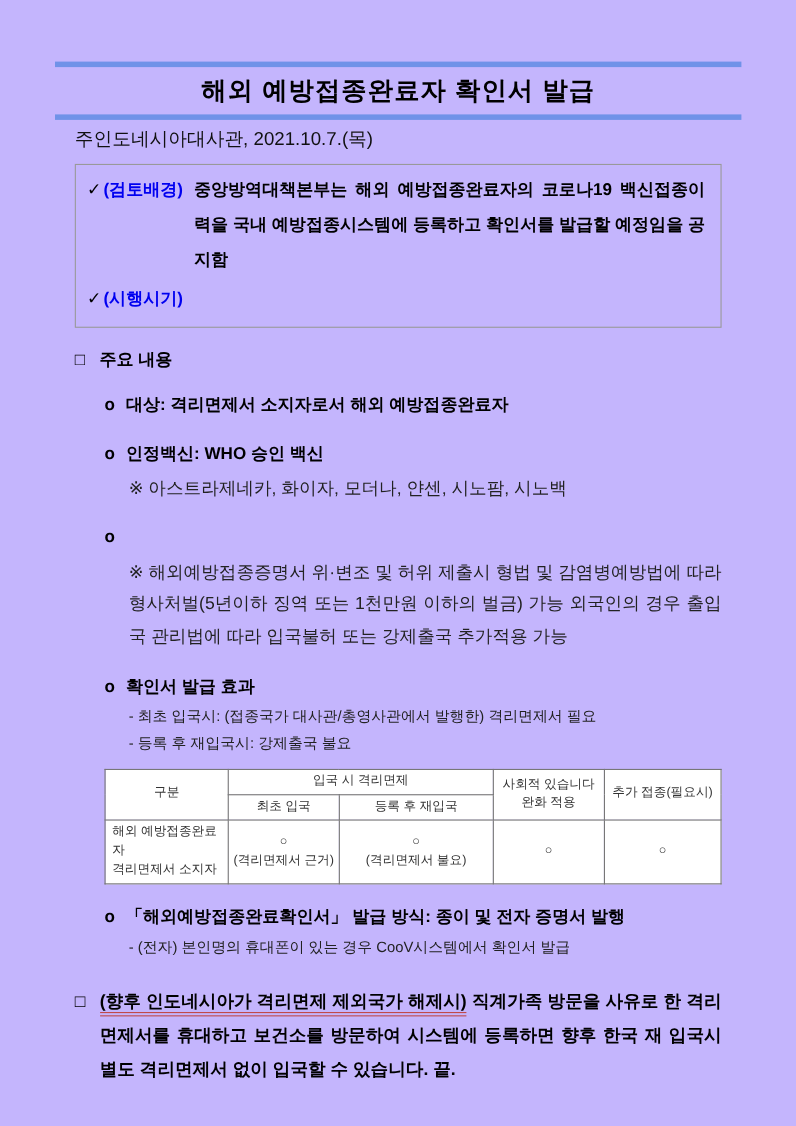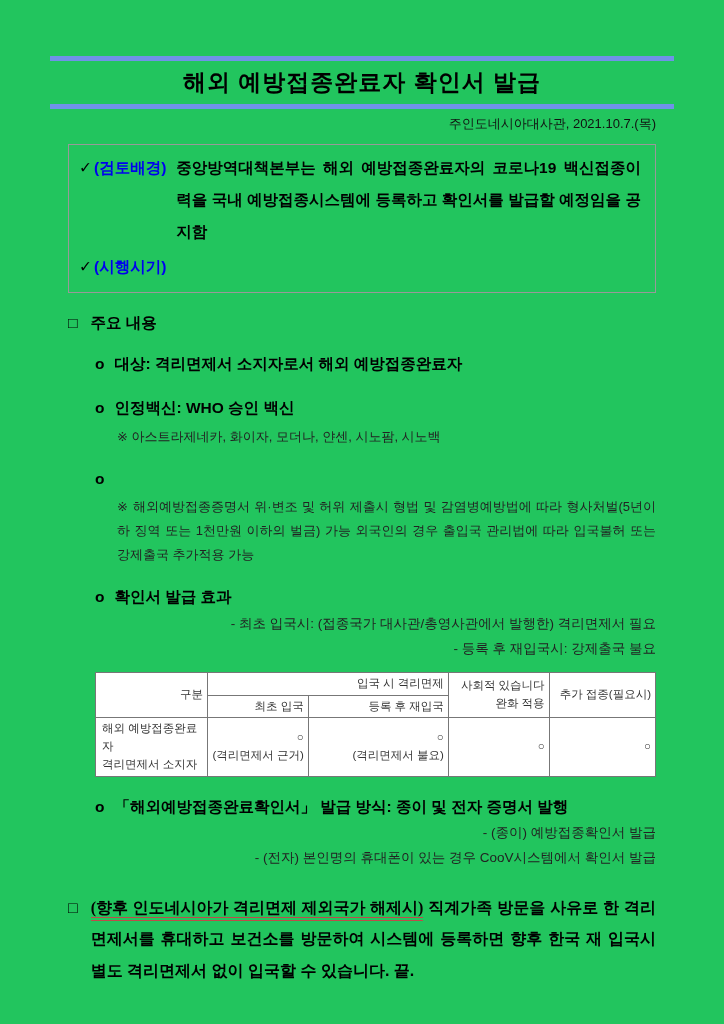--- a/index.html
+++ b/index.html
@@ -5,42 +5,41 @@
   * { margin: 0; padding: 0; box-sizing: border-box; }
   html, body { background: #ffffff; }
   body {
     font-family: "Liberation Sans", "DejaVu Sans", sans-serif;
     color: #111;
   }
   .page {
     width: 724px;
     height: 1024px;
     margin: 0 auto;
-    background: #22c55e;
+    background: #c4b5fd;
     padding: 56px 68px 0 68px;
     overflow: hidden;
     position: relative;
   }
   
   .rule {
     height: 5px;
     background: #7092e8;
     margin: 0 -18px;
   }
   .doc-title {
     font-size: 23px;
     font-weight: bold;
     text-align: center;
     letter-spacing: 1px;
     margin: 6px 0 6px 0;
     color: #000;
   }
   .doc-subtitle {
-    text-align: right;
-    font-size: 13px;
+    font-size: 17px;
     margin-top: 6px;
     color: #111;
   }
   
   .summary-box {
     margin-top: 11px;
     border: 1px solid #999;
     padding: 7px 14px 9px 10px;
     font-weight: bold;
     font-size: 15.5px;
@@ -66,69 +65,67 @@
     gap: 10px;
     font-weight: bold;
     font-size: 15.5px;
     margin-top: 15px;
     line-height: 1.9;
     color: #000;
   }
   .o-item .o-text { flex: 1; text-align: justify; }
   .note {
     padding-left: 22px;
-    font-size: 13px;
+    font-size: 16px;
     font-weight: normal;
     line-height: 1.85;
     text-align: justify;
     margin-top: 2px;
     color: #222;
   }
   .dash-item {
     padding-left: 22px;
     font-size: 13.5px;
     font-weight: normal;
     line-height: 1.85;
     color: #222;
-    text-align: right;
   }
   
   table.effect-table {
     width: 100%;
     border-collapse: collapse;
     table-layout: fixed;
     margin-top: 10px;
     font-size: 11.5px;
     color: #333;
   }
   .effect-table th, .effect-table td {
     border: 1px solid #777;
     padding: 2px 4px;
-    text-align: right;
+    text-align: center;
     font-weight: normal;
     line-height: 1.55;
     vertical-align: middle;
     background: #fff;
   }
   .effect-table .cat-cell { text-align: left; padding-left: 6px; }
   
   .closing {
     display: flex;
     gap: 13px;
     margin-top: 21px;
     font-weight: bold;
     font-size: 16px;
     line-height: 1.95;
     color: #000;
   }
   .closing p { flex: 1; text-align: justify; }
   .underline-red {
     border-bottom: 4px double #c04a4a;
     padding-bottom: 1px;
-    font-family: Liberation Serif, serif;
   }
 </style>
 </head>
 <body>
 
 <div class="page">
 
   <header>
     <div class="rule"></div>
     <h1 class="doc-title">해외 예방접종완료자 확인서 발급</h1>
@@ -219,21 +216,20 @@
             <td>○</td>
             <td>○</td>
           </tr>
         </tbody>
       </table>
 
       <div class="o-item">
         <span>o</span>
         <div class="o-text">「해외예방접종완료확인서」 발급 방식: 종이 및 전자 증명서 발행</div>
       </div>
-      <div class="dash-item">- (종이) 예방접종확인서 발급</div>
       <div class="dash-item">- (전자) 본인명의 휴대폰이 있는 경우 CooV시스템에서 확인서 발급</div>
 
     </div>
 
     <div class="closing">
       <span>□</span>
       <p><span class="underline-red">(향후 인도네시아가 격리면제 제외국가 해제시)</span><span> 직계가족 방문을 사유로 한 격리면제서를 휴대하고 보건소를 방문하여 시스템에 등록하면 향후 한국 재 입국시 별도 격리면제서 없이 입국할 수 있습니다. 끝.</span></p>
     </div>
 
   </main>

